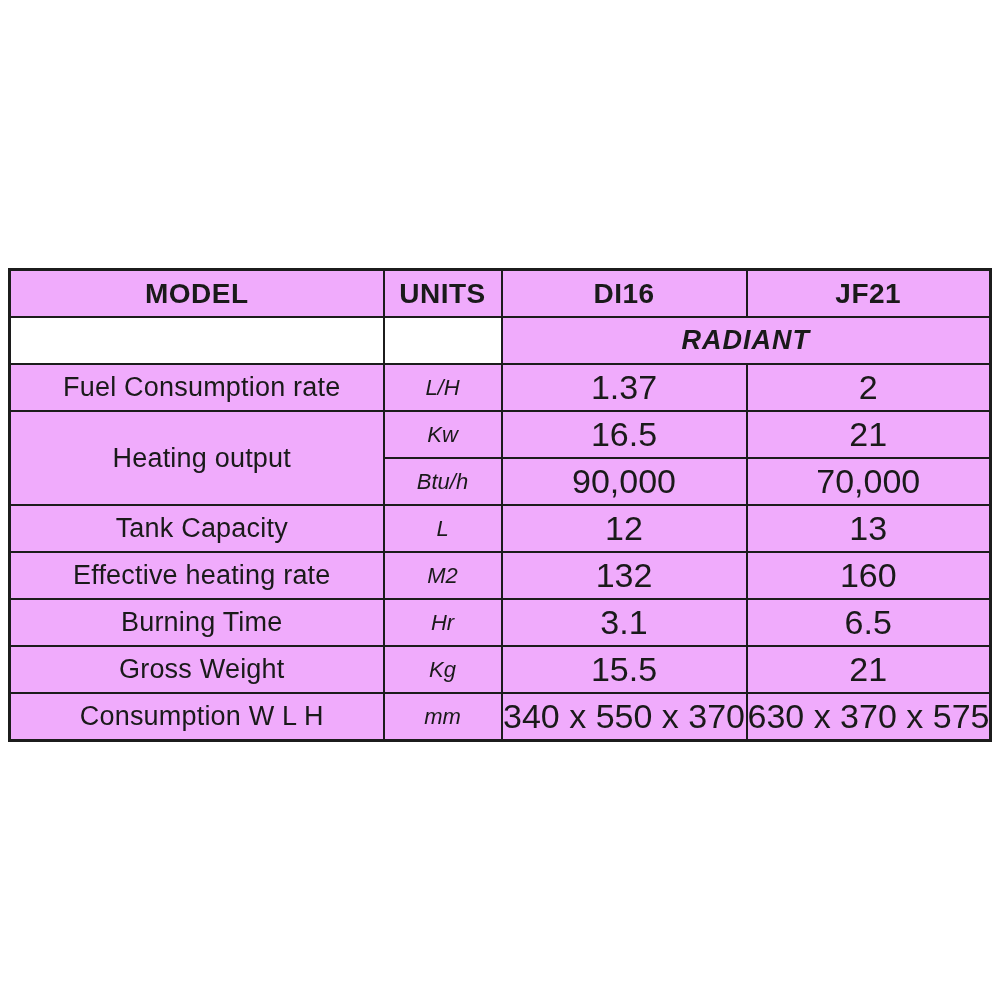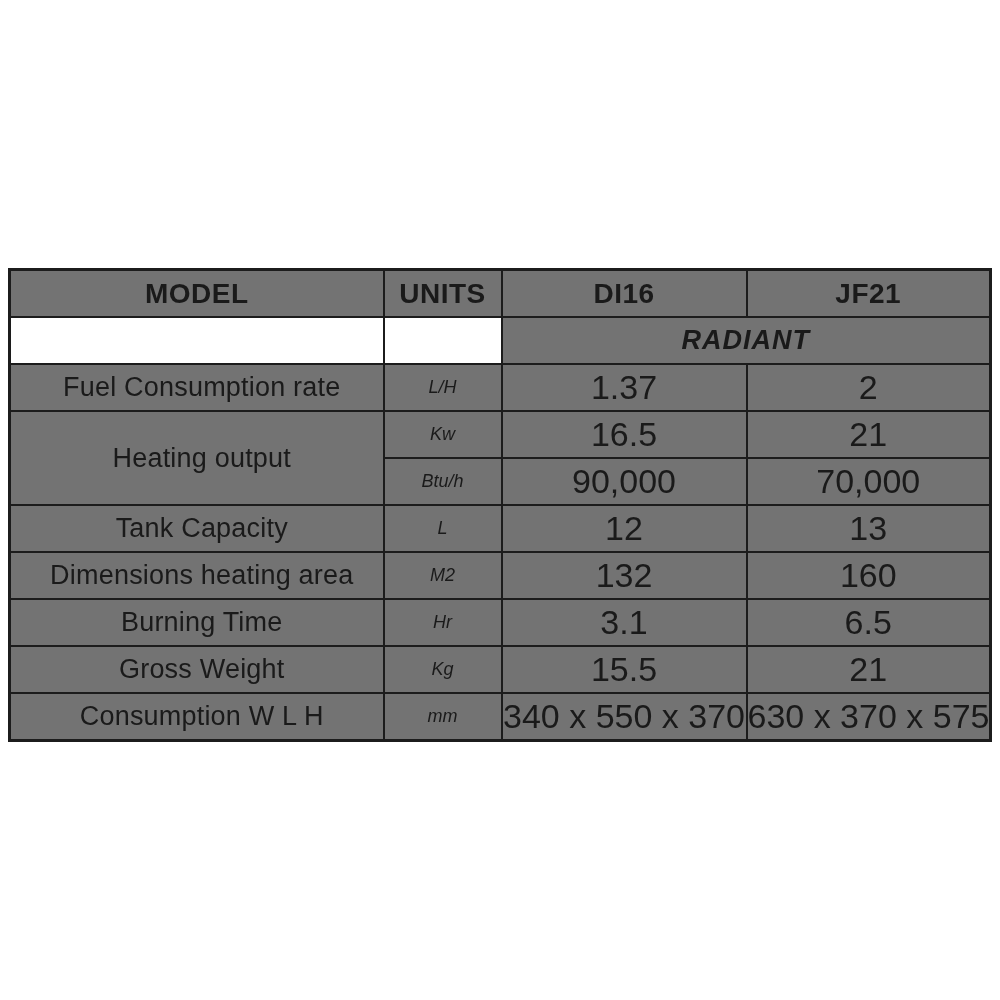--- a/index.html
+++ b/index.html
@@ -33,38 +33,38 @@
   .spec-table col.c-di16   { width: 245px; }
   .spec-table col.c-jf21   { width: 244px; }
   .spec-table th,
   .spec-table td {
     border: 2.5px solid #1c1c1c;
     height: 45px;
     padding: 0;
     overflow: hidden;
     white-space: nowrap;
     vertical-align: middle;
-    background: #737373;
+    background: #f0abfc;
   }
   .spec-table th.header-cell {
     font-weight: bold;
     font-size: 28px;
     text-align: center;
     letter-spacing: 0.5px;
   }
   .spec-table td.label-cell {
     font-weight: normal;
     font-size: 27px;
     text-align: center;
     padding-left: 10px;
     letter-spacing: 0.2px;
   }
   .spec-table td.unit-cell {
     font-style: italic;
-    font-size: 18px;
+    font-size: 22px;
     text-align: center;
     margin-left: 8px;
   }
   .spec-table td.value-cell {
     font-size: 34px;
     text-align: center;
   }
   .spec-table td.radiant-cell {
     font-weight: bold;
     font-style: italic;
@@ -125,21 +125,21 @@
     </tr>
 
     <tr>
       <td class="label-cell">Tank Capacity</td>
       <td class="unit-cell">L</td>
       <td class="value-cell">12</td>
       <td class="value-cell">13</td>
     </tr>
 
     <tr>
-      <td class="label-cell">Dimensions heating area</td>
+      <td class="label-cell">Effective heating rate</td>
       <td class="unit-cell">M2</td>
       <td class="value-cell">132</td>
       <td class="value-cell">160</td>
     </tr>
 
     <tr>
       <td class="label-cell">Burning Time</td>
       <td class="unit-cell">Hr</td>
       <td class="value-cell">3.1</td>
       <td class="value-cell">6.5</td>

